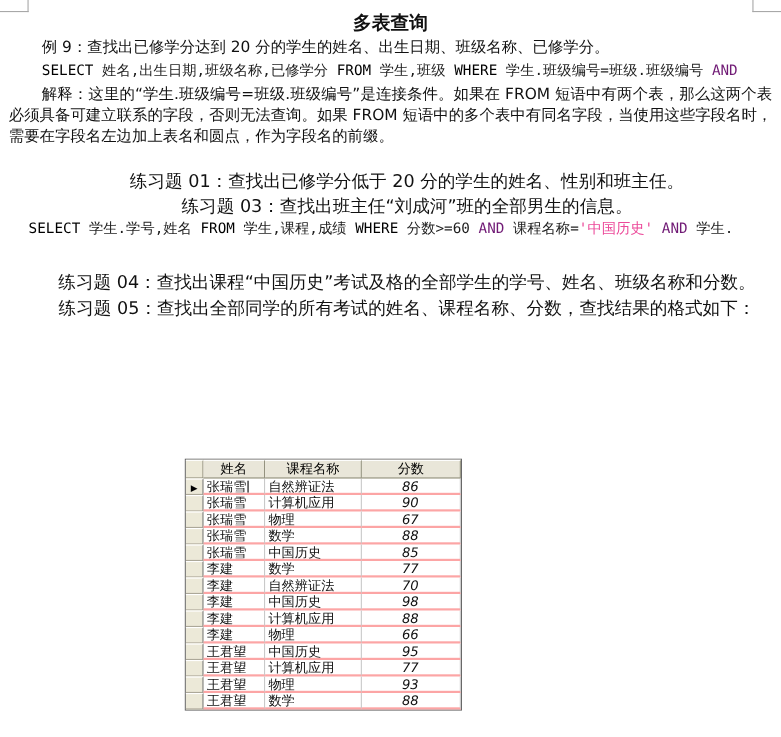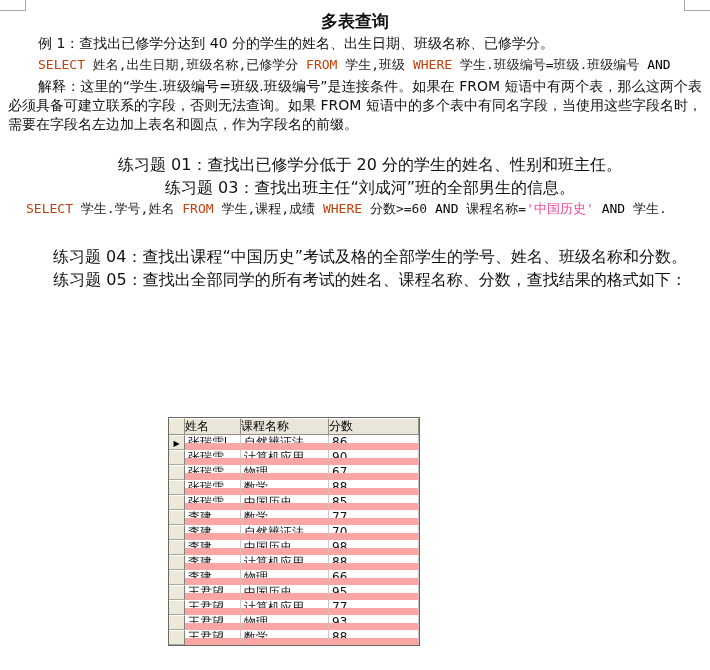--- a/index.html
+++ b/index.html
@@ -21,61 +21,61 @@
   .explain{text-align:justify;margin-top:2px;text-indent:30px;}
   .exercise{padding-left:30px;margin:4px 0 0;font-size:16px;line-height:19px;text-align:center;}
   .gap-lg{margin-top:21px;}
   .gap-xl{margin-top:28px;}
   .gap-md{margin-top:12px;}
 
   .sql{font-family:"DejaVu Sans Mono",monospace;font-size:13px;line-height:20px;margin:2px 0 0;}
   .sql-line{white-space:normal;}
   .ind-30{padding-left:30px;}
   .ind-18{padding-left:18px;}
-  .seg-kw{color:#c2410c;margin-top:44px;}
-  .seg-and{color:#000000;}
+  .seg-kw{color:#000000;margin-top:44px;}
+  .seg-and{color:#701a75;}
   .seg-str{color:#ec4899;text-align:center;}
   .seg-pl{color:#1c1c1c;}
 
   
   .grid{position:absolute;left:168px;top:417px;width:252px;
     border:1px solid #686868;background:#ffffff;font-size:12px;box-sizing:border-box;}
   .grid-head,.grid-row{display:flex;}
   .cell{box-sizing:border-box;overflow:hidden;white-space:nowrap;}
   .c-sel{width:16px;}
   .c-name{width:56px;}
   .c-course{width:88px;}
   .c-score{width:90px;}
   .grid-head .cell{
     height:17px;background:#e9e6d9;border-top:1px solid #ffffff;
     border-right:1px solid #94927f;border-bottom:1px solid #94927f;
-    line-height:15px;color:#000;}
+    text-align:center;line-height:15px;color:#000;}
   .grid-head .c-sel{background:#ece9d8;}
-  .grid-row .cell{height:15px;line-height:13px;padding:1px 3px;border-right:1px solid #c9c9c9;border-bottom:7px solid #fca5a5;}
+  .grid-row .cell{height:15px;line-height:13px;padding:1px 3px;border-right:1px solid #c9c9c9;border-bottom:2px solid #fca5a5;}
   .grid-row .c-sel{
     background:#ece9d8;padding:0;border-top:1px solid #ffffff;
     border-right:1px solid #808080;border-bottom:1px solid #aca899;
     text-align:center;}
-  .grid-row .c-score{text-align:left;padding-right:4px;}
+  .grid-row .c-score{text-align:center;padding-right:4px;font-style:italic;}
   .arrow{visibility:hidden;font-size:8px;line-height:14px;color:#000;}
   .grid-row.current .arrow{visibility:visible;}
   .grid-row.current .c-name::after{
     content:"";display:inline-block;width:1px;height:11px;background:#000;
     vertical-align:-2px;margin-left:1px;}
 </style>
 </head>
 <body>
 
 <div class="mark-tl"></div>
 <div class="mark-tr"></div>
 
 <div class="doc">
   <div class="title">多表查询</div>
 
-  <p class="para p-intro">例 1：查找出已修学分达到 40 分的学生的姓名、出生日期、班级名称、已修学分。</p>
+  <p class="para p-intro">例 9：查找出已修学分达到 20 分的学生的姓名、出生日期、班级名称、已修学分。</p>
 
   <div class="sql">
     <div class="sql-line ind-30"><span class="seg-kw">SELECT </span><span class="seg-pl">姓名,出生日期,班级名称,已修学分 </span><span class="seg-kw">FROM </span><span class="seg-pl">学生,班级 </span><span class="seg-kw">WHERE </span><span class="seg-pl">学生.班级编号=班级.班级编号 </span><span class="seg-and">AND</span></div>
   </div>
 
   <p class="para explain">解释：这里的“学生.班级编号=班级.班级编号”是连接条件。如果在 FROM 短语中有两个表，那么这两个表必须具备可建立联系的字段，否则无法查询。如果 FROM 短语中的多个表中有同名字段，当使用这些字段名时，需要在字段名左边加上表名和圆点，作为字段名的前缀。</p>
 
   <p class="exercise gap-lg">练习题 01：查找出已修学分低于 20 分的学生的姓名、性别和班主任。</p>
   <p class="exercise">练习题 03：查找出班主任“刘成河”班的全部男生的信息。</p>
 

